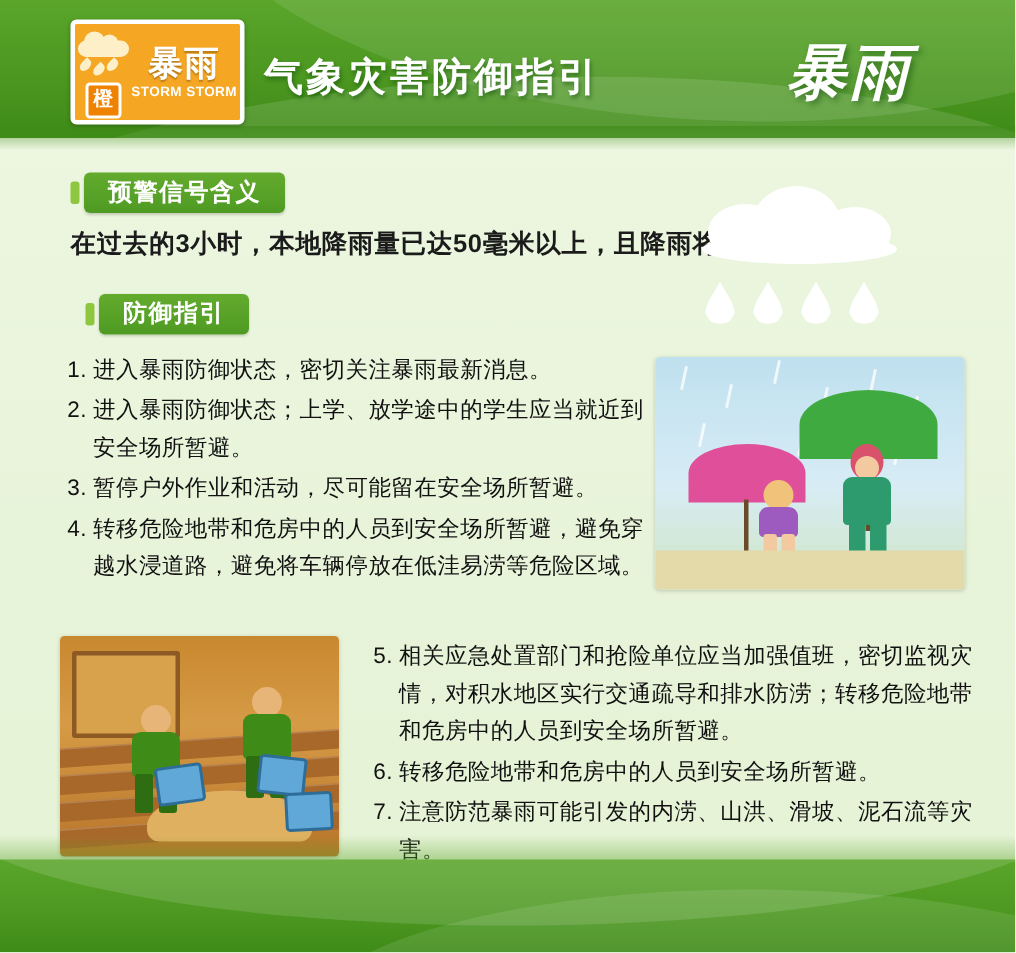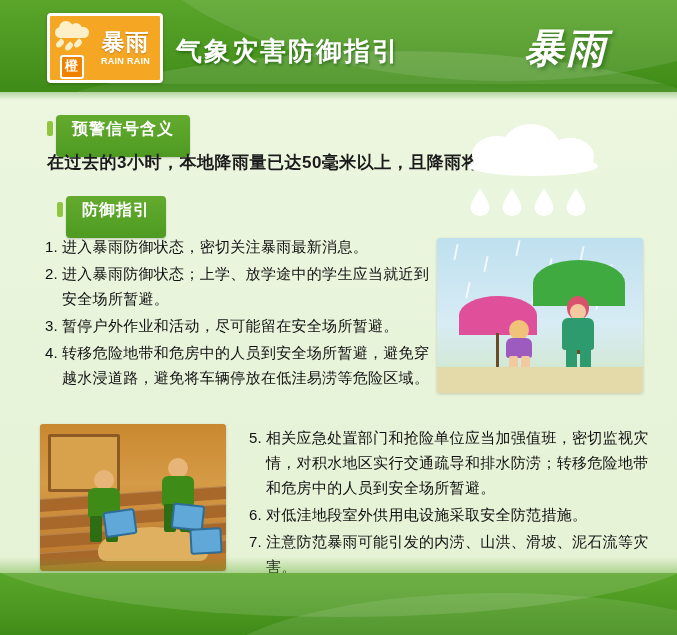--- a/index.html
+++ b/index.html
@@ -174,21 +174,21 @@
     font-weight: bold;
     font-style: italic;
     letter-spacing: 2px;
     text-shadow: 2px 2px 4px rgba(0,60,0,0.45);
     white-space: nowrap;
   }
 
   
   .tag {
     position: absolute;
-    height: 42px;
+    height: 27px;
     padding: 0 16px;
     background: linear-gradient(180deg, #63ab2e 0%, #4e9a22 100%);
     border-radius: 4px;
     color: #ffffff;
     font-size: 16px;
     font-weight: bold;
     letter-spacing: 1px;
     line-height: 27px;
     white-space: nowrap;
     box-shadow: 0 1px 2px rgba(0,0,0,0.18);
@@ -423,21 +423,21 @@
       </div>
       <div class="drops">
         <i></i>
           <i></i>
           <i></i>
       </div>
       <div class="badge-orange-chip">橙</div>
     </div>
     <div class="badge-right">
       <div class="badge-cn">暴雨</div>
-      <div class="badge-en">RAIN RAIN</div>
+      <div class="badge-en">STORM STORM</div>
     </div>
   </div>
 
   <div class="header-title">气象灾害防御指引</div>
   <div class="header-sub">暴雨</div>
 
   <div class="tag tag-meaning">预警信号含义</div>
   <div class="meaning-text">在过去的3小时，本地降雨量已达50毫米以上，且降雨将持续。</div>
 
   <div class="tag tag-guide">防御指引</div>
@@ -539,21 +539,21 @@
     <div class="bag" style="left:150px; top:104px; transform:rotate(-3deg);"></div>
   </div>
 
   <div class="list-bottom">
     <div class="li">
       <span class="num">5.</span>
       <span class="txt">相关应急处置部门和抢险单位应当加强值班，密切监视灾情，对积水地区实行交通疏导和排水防涝；转移危险地带和危房中的人员到安全场所暂避。</span>
     </div>
     <div class="li">
       <span class="num">6.</span>
-      <span class="txt">对低洼地段室外供用电设施采取安全防范措施。</span>
+      <span class="txt">转移危险地带和危房中的人员到安全场所暂避。</span>
     </div>
     <div class="li">
       <span class="num">7.</span>
       <span class="txt">注意防范暴雨可能引发的内涝、山洪、滑坡、泥石流等灾害。</span>
     </div>
   </div>
 
   <div class="footer-top-fade"></div>
   <div class="footer">
     <div class="f-swoosh1"></div>

